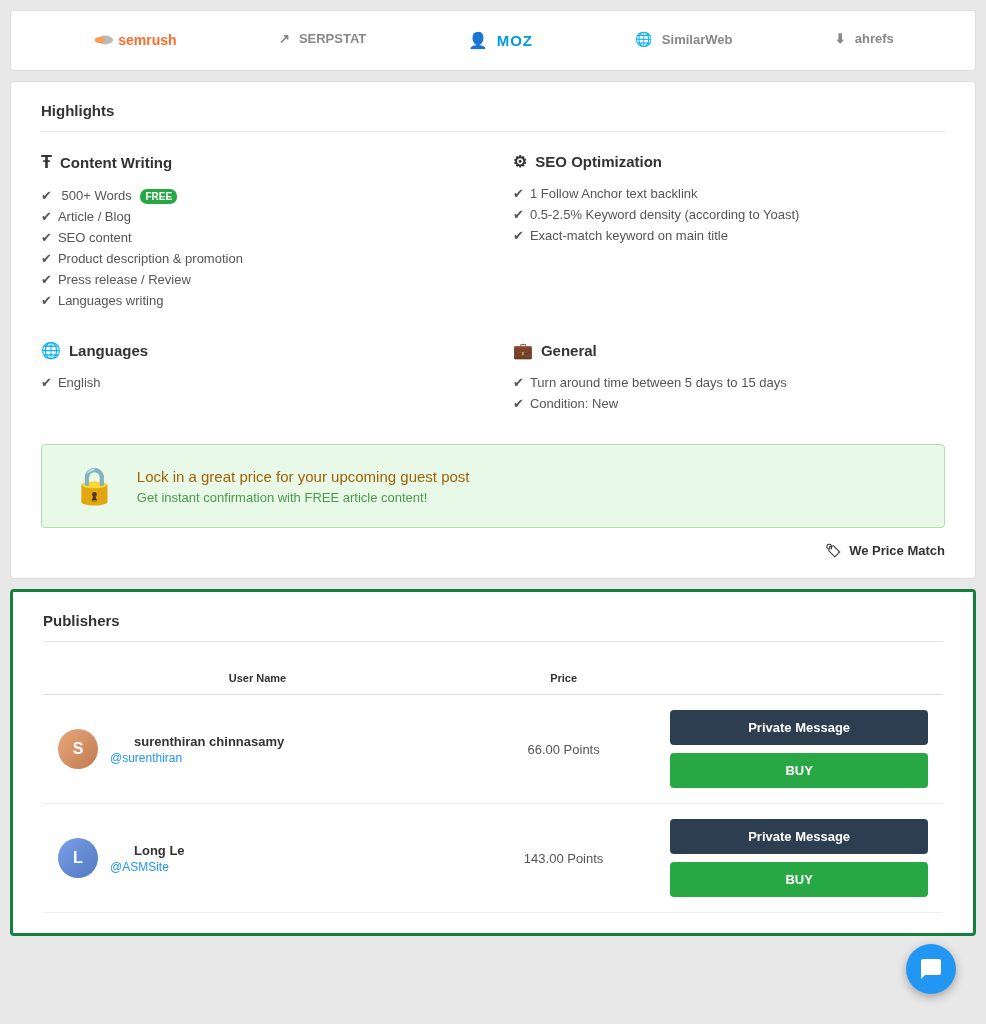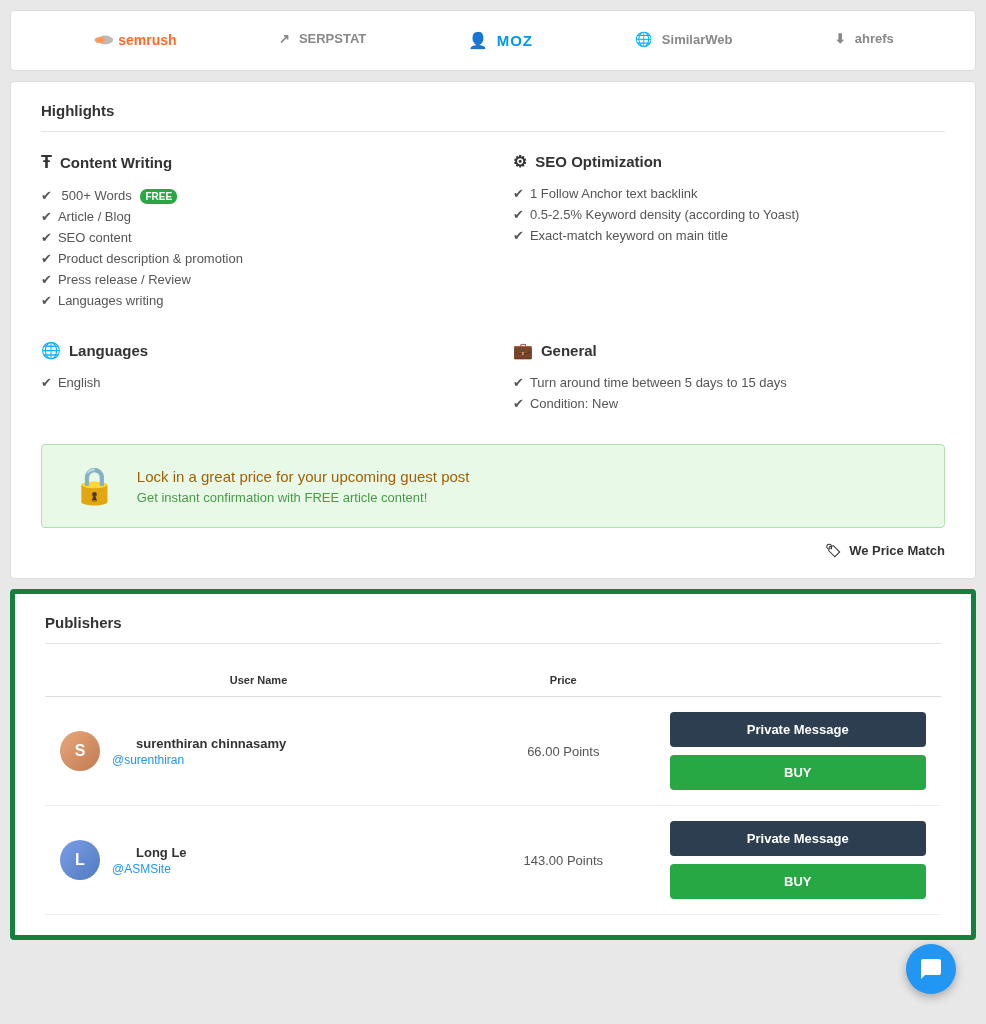--- a/index.html
+++ b/index.html
@@ -141,21 +141,21 @@
     }
 
     .price-match::before {
       content: "🏷";
       margin-right: 4px;
     }
 
     
     .publishers-section {
       background: #fff;
-      border: 5px solid #15803d;
+      border: 3px solid #15803d;
       border-radius: 4px;
       padding: 20px 30px;
     }
 
     .publishers-table {
       width: 100%;
       border-collapse: collapse;
       margin-top: 15px;
     }
 

